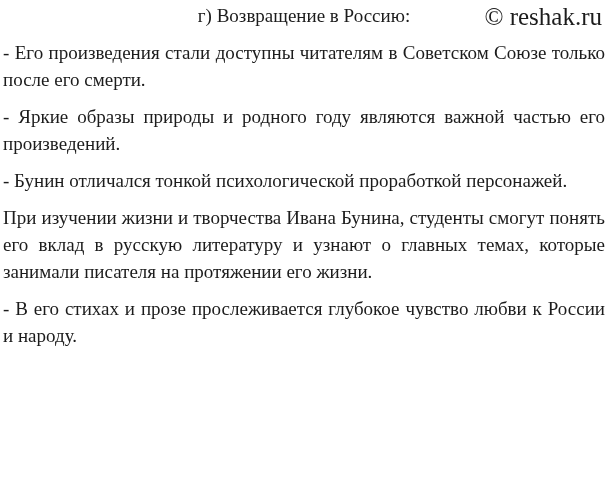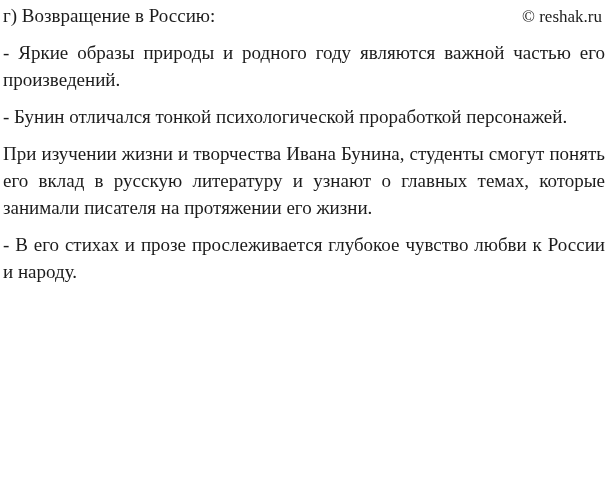--- a/index.html
+++ b/index.html
@@ -17,45 +17,46 @@
     font-family: "Liberation Serif", "DejaVu Serif", serif;
     font-size: 19px;
     line-height: 27px;
     padding: 2px 5px 0 3px;
     overflow: hidden;
   }
   .watermark {
     position: absolute;
     top: 3px;
     right: 8px;
-    font-size: 17px;
+    font-size: 25px;
     color: #1c1c1c;
     white-space: nowrap;
   }
   .doc p {
     margin: 0 0 10px 0;
   }
   .doc p.justify {
     text-align: justify;
   }
   .doc p.heading {
-    text-align: left;
+    text-align: center;
   }
 </style>
 </head>
 <body>
 
 <div class="page">
 
   <span class="watermark">© reshak.ru</span>
 
   <main class="doc">
     <p class="heading">г) Возвращение в Россию:</p>
 
 
+    <p class="justify">- Его произведения стали доступны читателям в Советском Союзе только после его смерти.</p>
 
 
     <p class="justify">- Яркие образы природы и родного году являются важной частью его произведений.</p>
 
     <p class="justify">- Бунин отличался тонкой психологической проработкой персонажей.</p>
 
     <p class="justify">При изучении жизни и творчества Ивана Бунина, студенты смогут понять его вклад в русскую литературу и узнают о главных темах, которые занимали писателя на протяжении его жизни.</p>
 
     <p class="justify">- В его стихах и прозе прослеживается глубокое чувство любви к России и народу.</p>
   </main>

